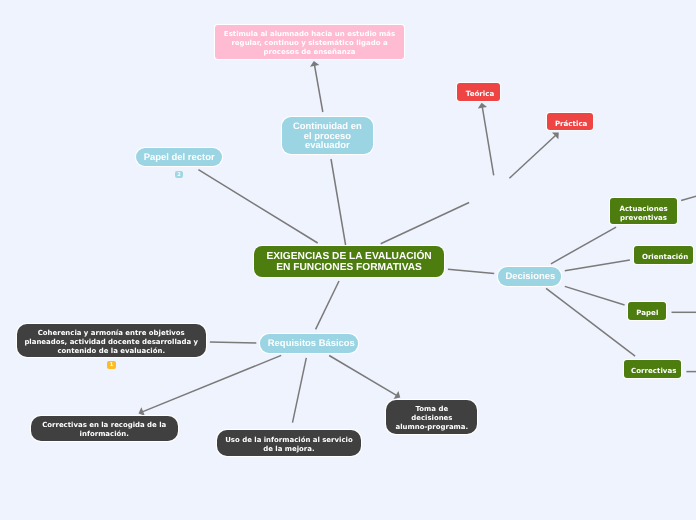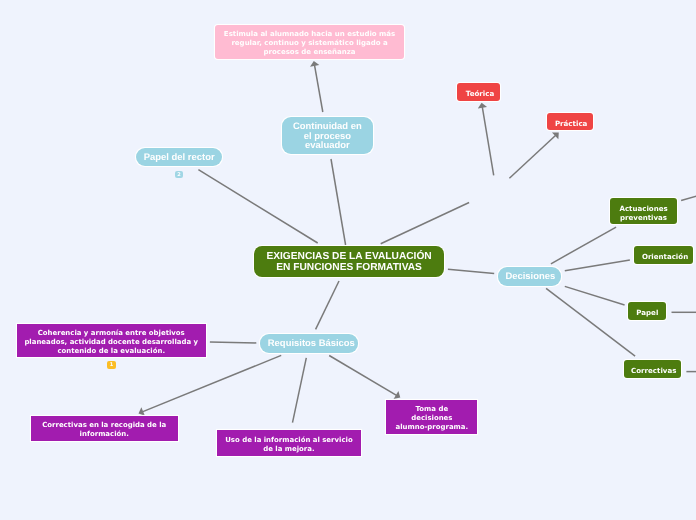--- a/index.html
+++ b/index.html
@@ -12,21 +12,21 @@
   #links{position:absolute;left:0;top:0;width:696px;height:520px;overflow:visible;}
   .node{position:absolute;box-sizing:border-box;color:#fff;font-weight:bold;
         border-radius:3px;white-space:pre;
         box-shadow:0 0 0 1.1px #ffffff;text-align:center;}
   .node .txt{display:block;opacity:0.995;}
   .k-root{background:#4d7c0f;border-radius:8px;}
   .k-topic{background:#9bd4e3;border-radius:9px;}
   .k-pink{background:#ffbbd2;border-radius:3px;}
   .k-green{background:#ef4444;border-radius:3px;}
   .k-purple{background:#4d7c0f;border-radius:3px;}
-  .k-orange{background:#a21caf;border-radius:0;}
+  .k-orange{background:#404040;border-radius:10px;}
   .badge{position:absolute;width:8.3px;height:7.4px;border-radius:2px;
          font-size:5px;font-weight:bold;color:#ffffff;line-height:8.2px;
          text-align:center;font-family:"DejaVu Sans",sans-serif;opacity:0.92;}
 </style>
 </head>
 <body>
 
 <div id="canvas">
   <svg id="links" viewBox="0 0 696 520" width="696" height="520" xmlns="http://www.w3.org/2000/svg">
       <line x1="322.8" y1="112" x2="314.39087013529075" y2="64.34826409998098" stroke="#7a7a7a" stroke-width="1.5" stroke-linecap="butt"></line>

